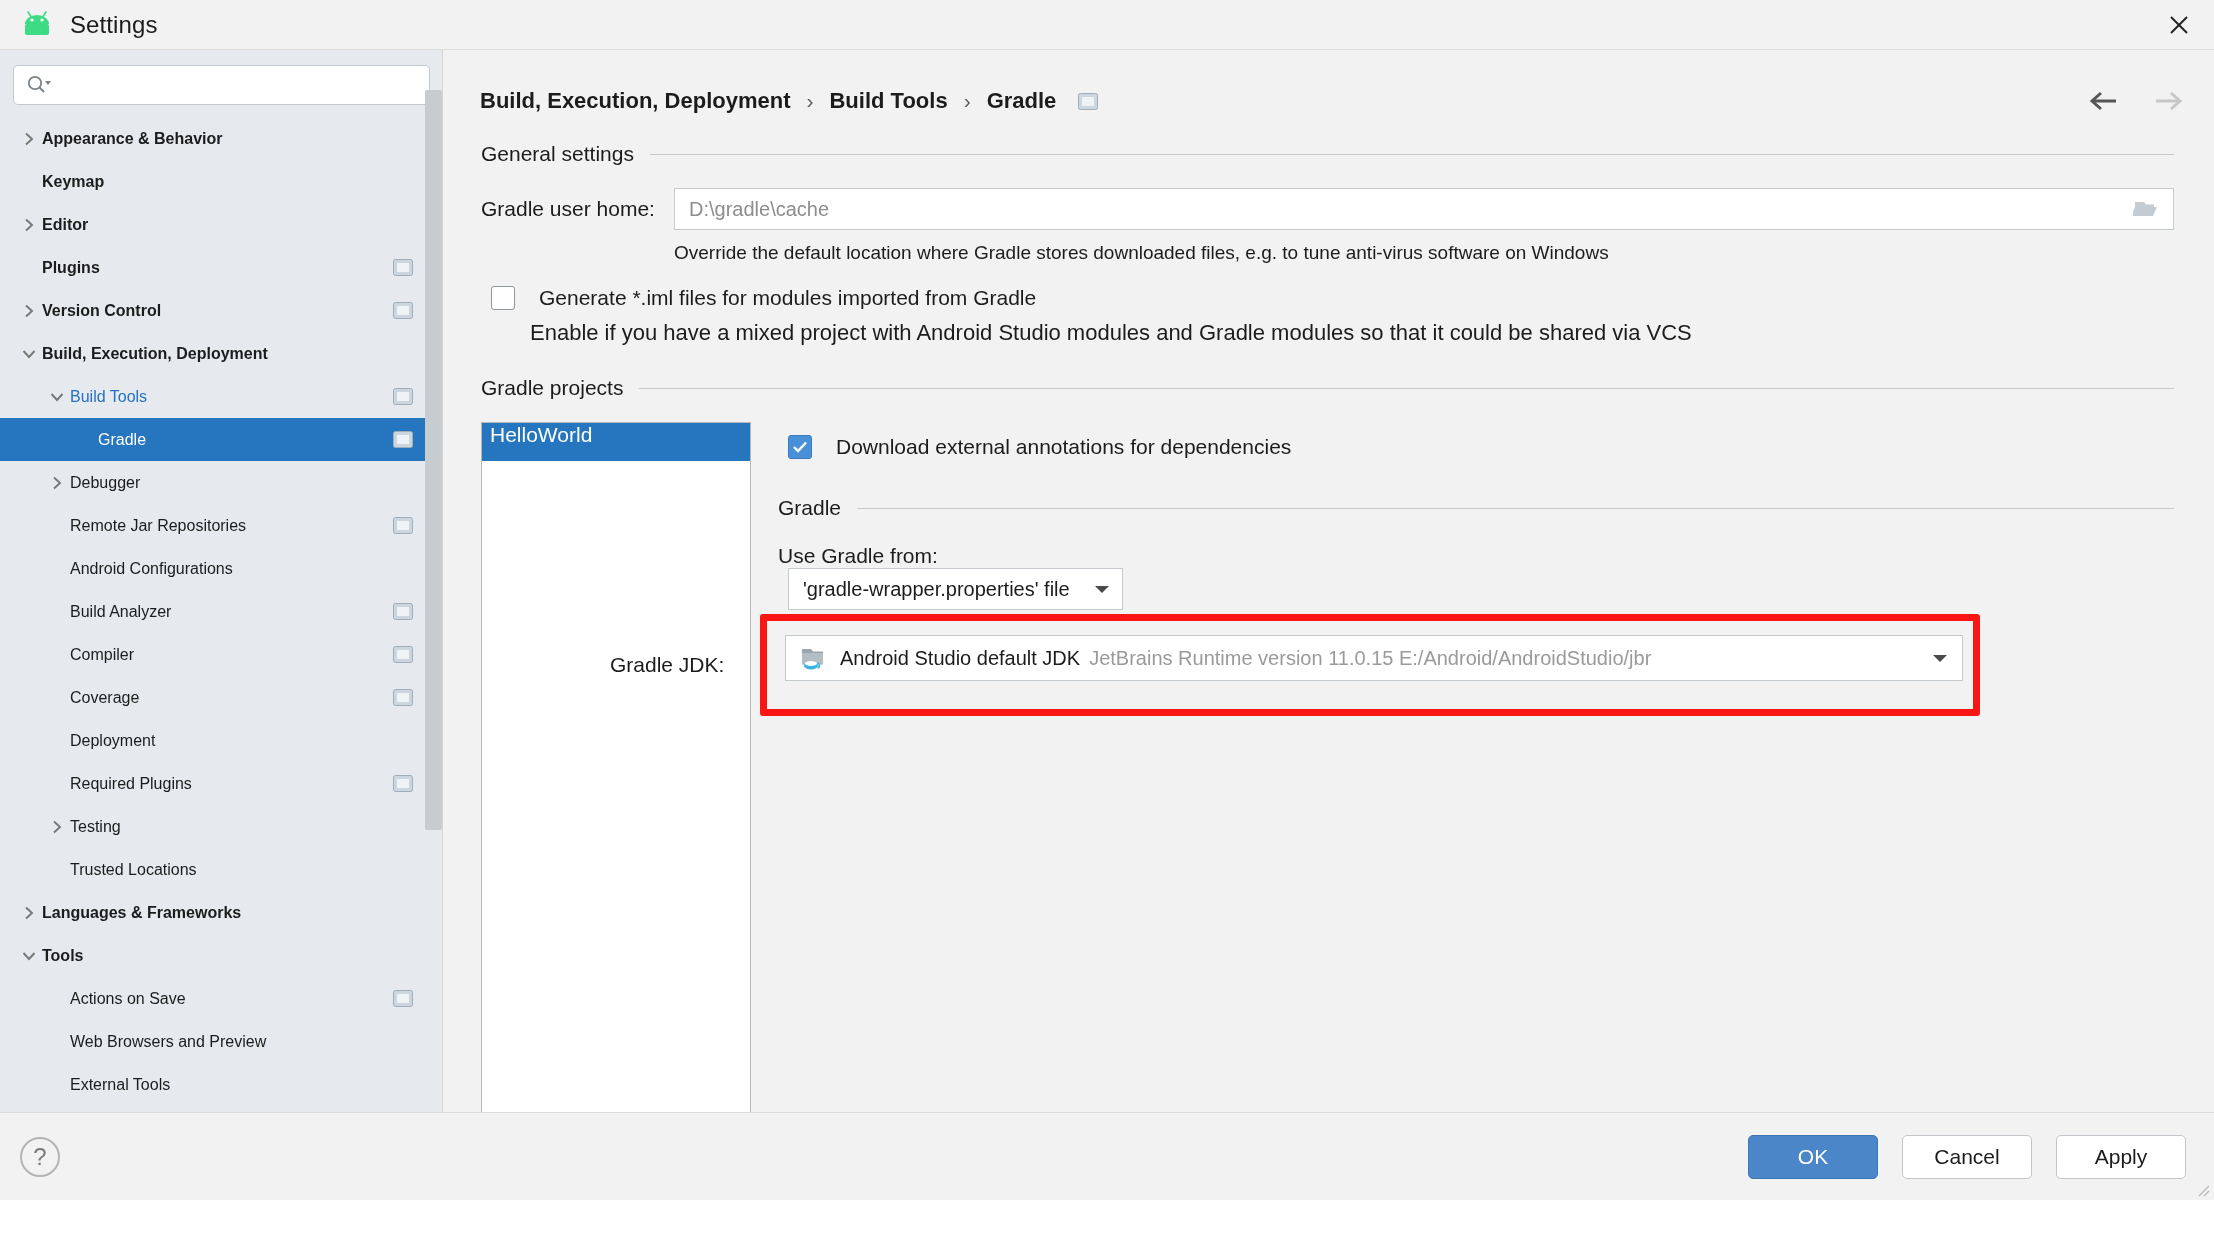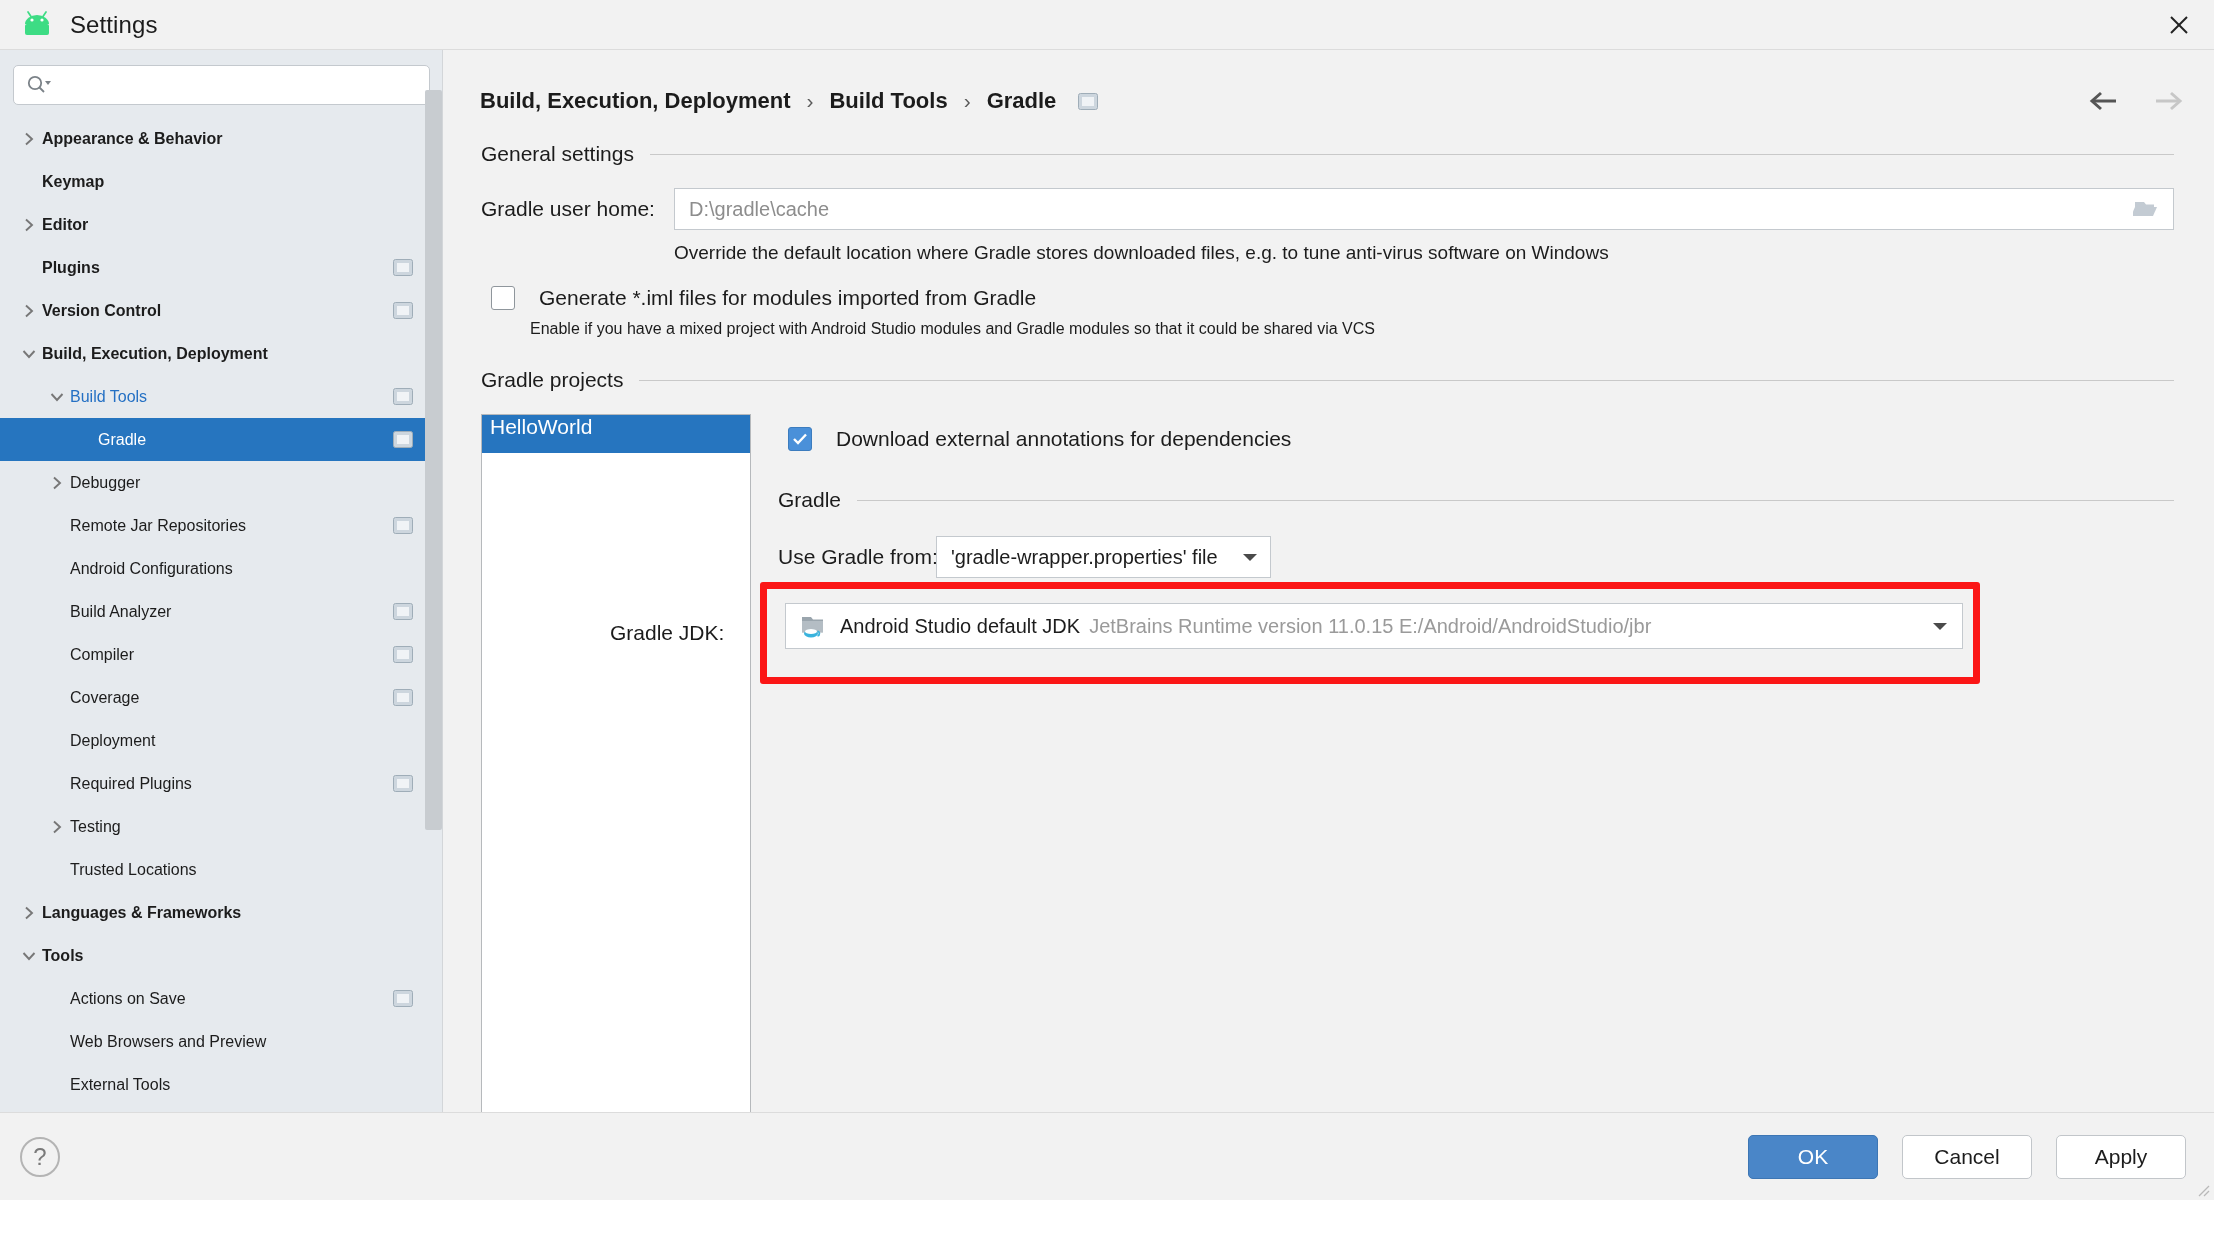--- a/index.html
+++ b/index.html
@@ -190,21 +190,21 @@
     background: #fff;
     border-radius: 3px;
     flex: 0 0 24px;
     margin-left: 10px;
   }
   .checkbox.checked {
     background: #4a90d9; border-color: #3c7cbe;
     display: flex; align-items: center; justify-content: center;
   }
   .cb-label { font-size: 21px; color: #1c1c1c; margin-left: 24px; }
-  .hint2 { font-size: 16px; color: #1c1c1c; margin-top: 10px; margin-left: 49px; }
+  .hint2 { font-size: 22px; color: #1c1c1c; margin-top: 10px; margin-left: 49px; }
 
   .projects-area { display: flex; margin-top: 18px; }
   .project-list {
     width: 270px; flex: 0 0 270px;
     height: 708px;
     background: #ffffff;
     border: 1px solid #b6b9bc;
   }
   .project-item {
     height: 38px;
@@ -213,21 +213,21 @@
     font-size: 21px; color: #1c1c1c;
   }
   .project-item.selected { background: #2675bf; color: #fff; }
 
   .project-detail { flex: 1; padding-left: 27px; min-width: 0; position: relative; }
 
   .dl-cb-row { display: flex; align-items: center; margin-top: 13px; }
 
   .sub-group { margin-top: 37px; }
 
-  .gradle-from-row { display: flex; align-items: center; margin-top: 24px; }
+  .gradle-from-row { display: flex; align-items: flex-start; margin-top: 24px; flex-direction: column; }
   .lbl-w { width: 148px; text-align: left; }
   .combo {
     height: 42px;
     background: #ffffff;
     border: 1px solid #c4c9ce;
     display: flex; align-items: center;
     padding: 0 10px 0 14px;
     margin-left: 10px;
   }
   .combo .combo-value { font-size: 20px; color: #1c1c1c; white-space: nowrap; }

